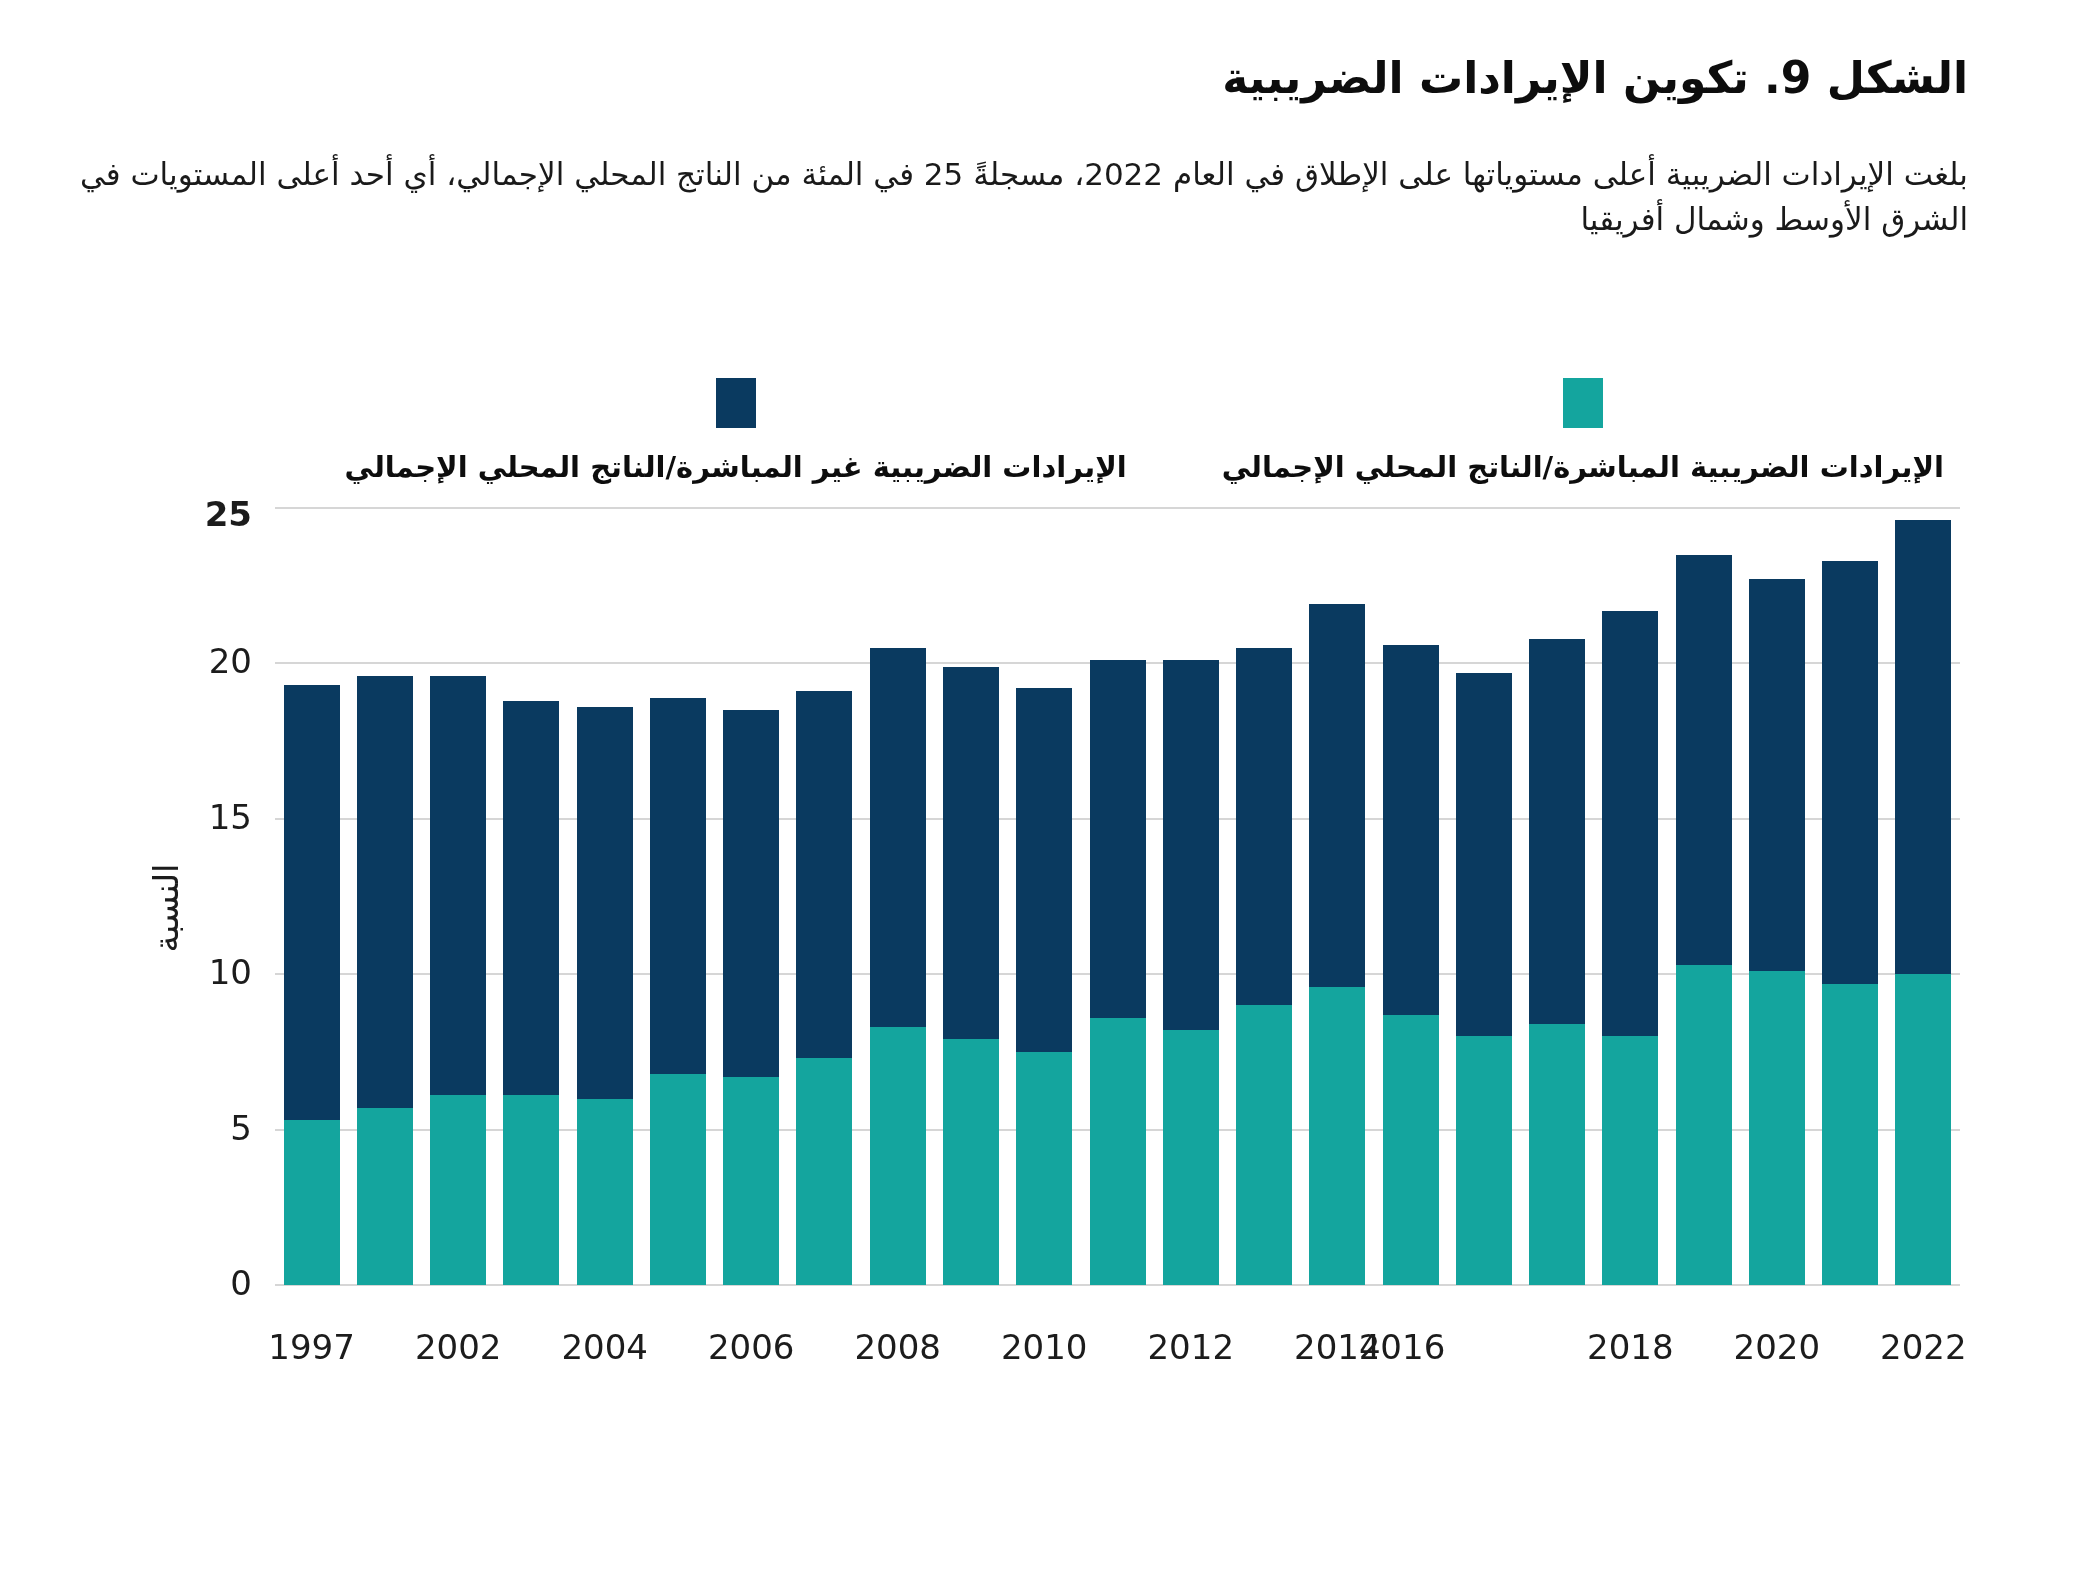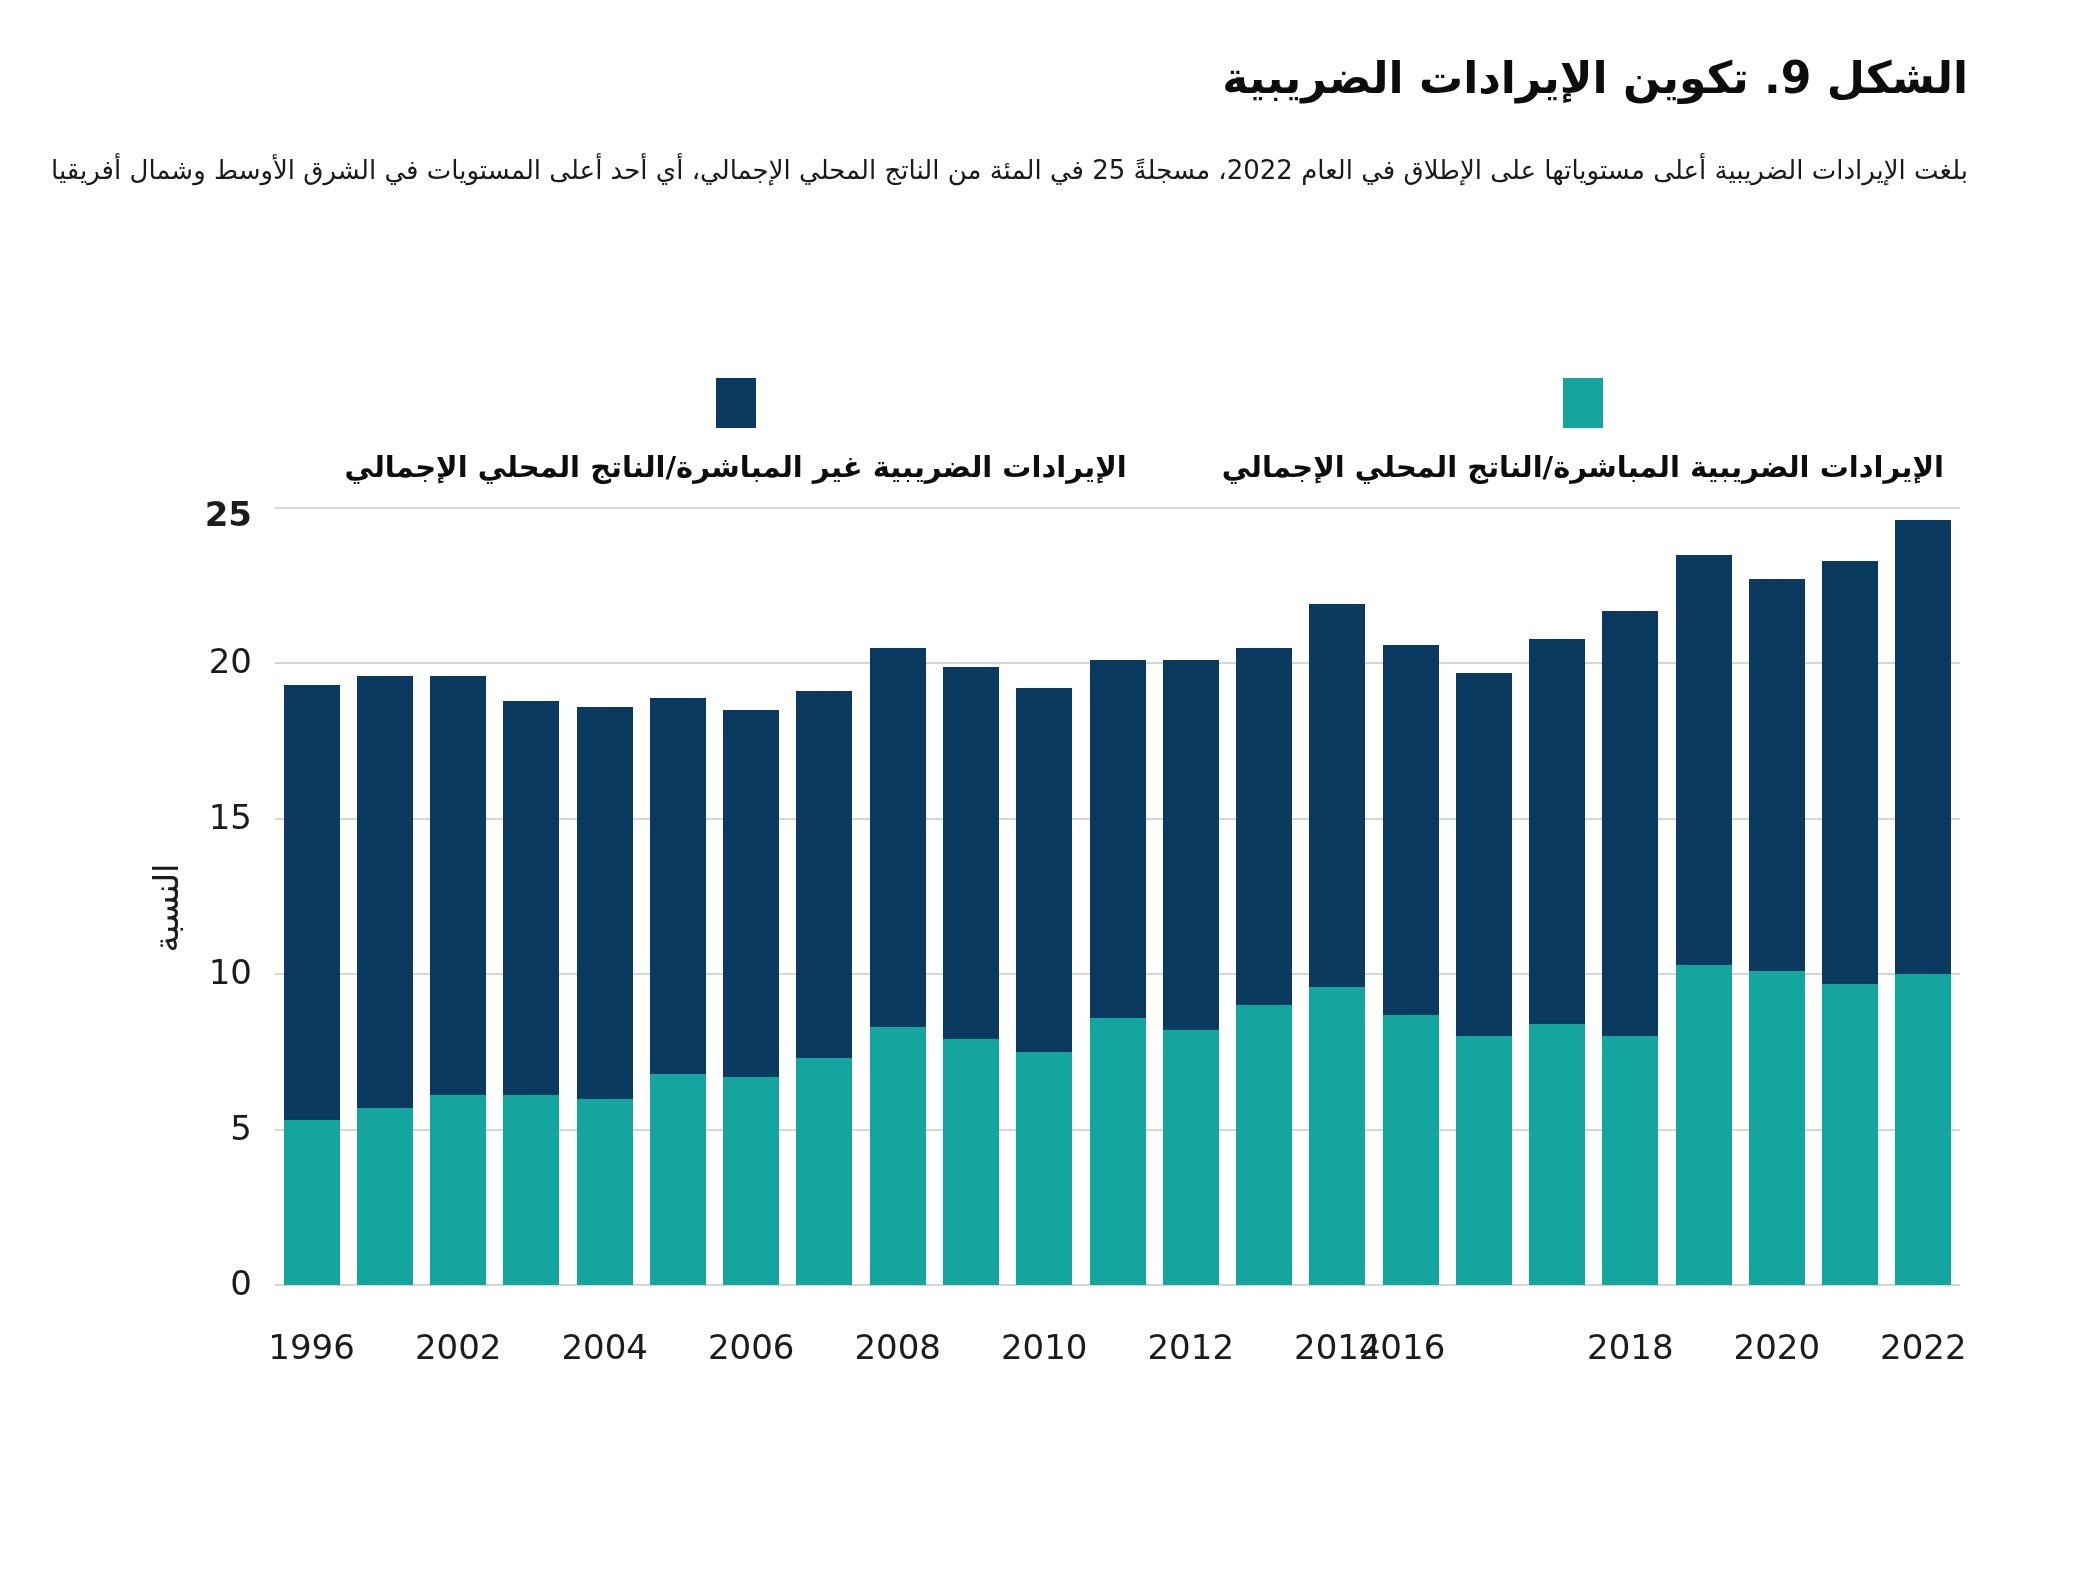--- a/index.html
+++ b/index.html
@@ -13,21 +13,21 @@
     overflow:hidden;
   }
   .figure-title {
     position:absolute; top:52px; right:76px; left:76px;
     direction:rtl; text-align:right;
     font-size:44px; font-weight:bold; color:#0d0d0d;
   }
   .figure-subtitle {
     position:absolute; top:152px; right:76px; width:1930px;
     direction:rtl; text-align:right;
-    font-size:26px; font-weight:normal; line-height:1.45; color:#1a1a1a;
+    font-size:31px; font-weight:normal; line-height:1.45; color:#1a1a1a;
   }
   .legend {
     position:absolute; top:378px; right:100px; left:80px;
     direction:rtl;
     display:flex; flex-direction:row; align-items:center; gap:95px;
   }
   .legend-item { display:flex; align-items:center; gap:22px;flex-direction:column; }
   .legend-swatch { width:40px; height:50px; flex:0 0 auto; }
   .legend-label {
     font-size:29px; font-weight:bold; color:#0d0d0d; white-space:nowrap;
@@ -131,21 +131,21 @@
         <div class="bar-seg" style="left: 1620px; width: 56px; top: 466.2px; height: 310.8px; background: rgb(20, 165, 158);"></div>
         <div class="bar-seg" style="left: 1620px; width: 56px; top: 12.432px; height: 453.768px; background: rgb(10, 58, 96);"></div>
       </div>
     <div id="axis-layer">
         <div class="ytick" style="top: 1285px;">0</div>
         <div class="ytick" style="top: 1129.6px;">5</div>
         <div class="ytick" style="top: 974.2px;">10</div>
         <div class="ytick" style="top: 818.8px;">15</div>
         <div class="ytick" style="top: 663.4px;">20</div>
         <div class="ytick" style="top: 516px; font-weight: bold;">25</div>
-        <div class="xtick" style="left: 311.63px;">1996</div>
+        <div class="xtick" style="left: 311.63px;">1997</div>
         <div class="xtick" style="left: 458.152px;">2002</div>
         <div class="xtick" style="left: 604.674px;">2004</div>
         <div class="xtick" style="left: 751.196px;">2006</div>
         <div class="xtick" style="left: 897.717px;">2008</div>
         <div class="xtick" style="left: 1044.24px;">2010</div>
         <div class="xtick" style="left: 1190.76px;">2012</div>
         <div class="xtick" style="left: 1337.28px;">2014</div>
         <div class="xtick" style="left: 1402px;">2016</div>
         <div class="xtick" style="left: 1630.33px;">2018</div>
         <div class="xtick" style="left: 1776.85px;">2020</div>

